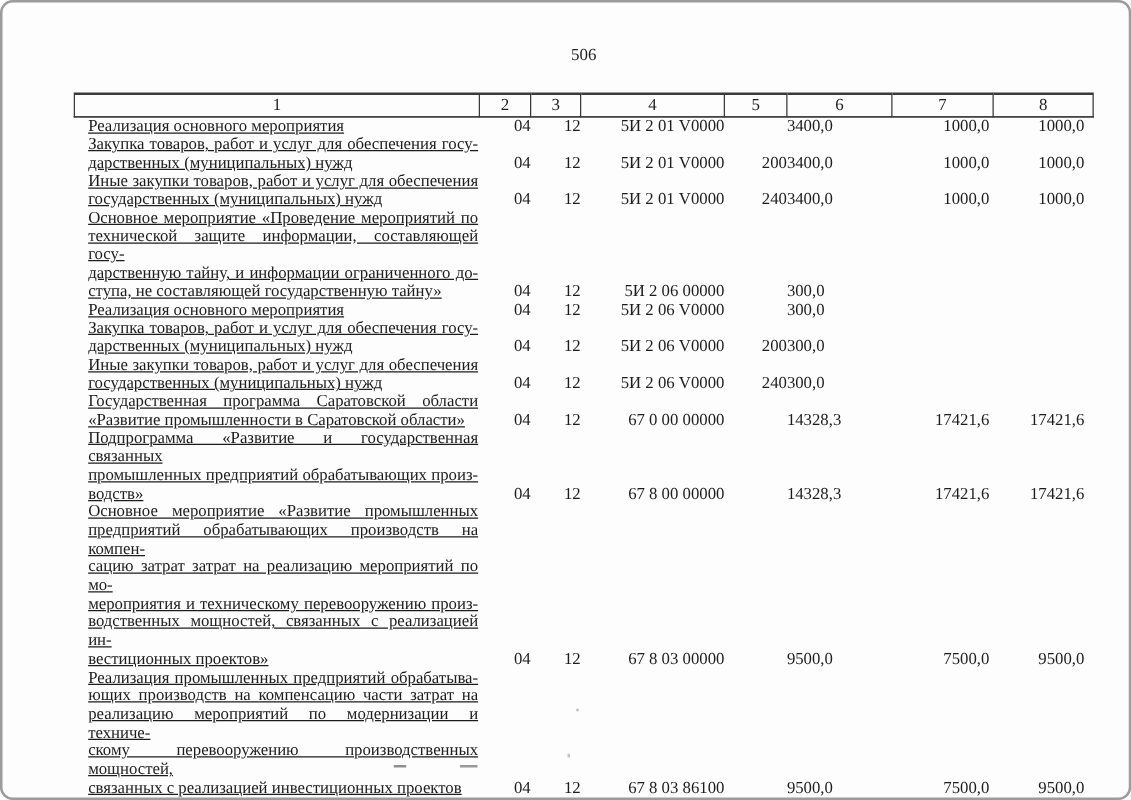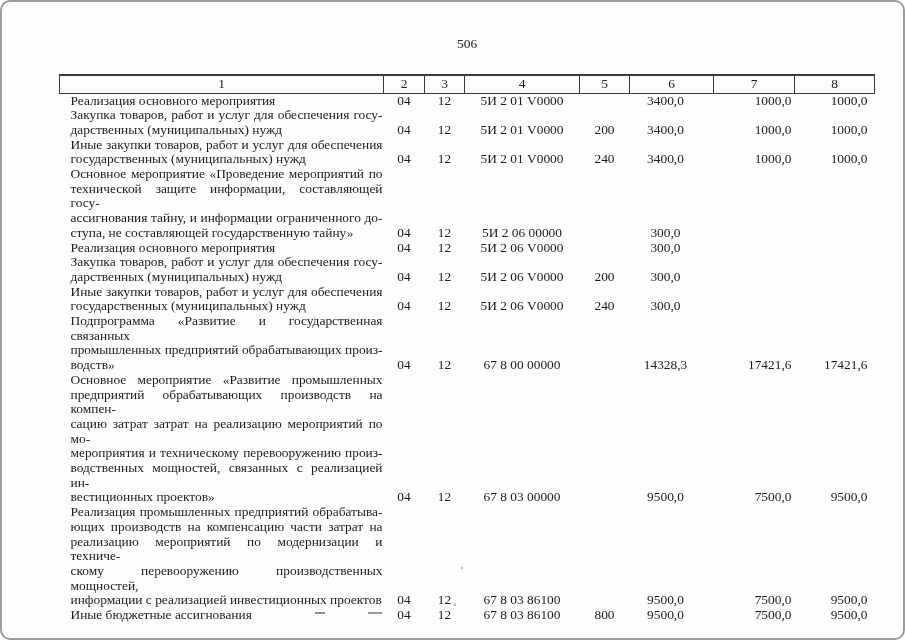--- a/index.html
+++ b/index.html
@@ -44,24 +44,24 @@
     text-align: center;
     vertical-align: middle;
     background: #fdfdfd;
   }
   tbody td {
     padding: 0;
     vertical-align: bottom;
     border: none;
   }
   td.c1 { padding-left: 11px; padding-right: 1px; }
-  .tline { text-align: left; }
+  .tline { text-align: left; text-decoration: underline; }
   .tline.just { text-align: justify; text-align-last: justify; }
-  td.c2, td.c3, td.c4, td.c5 { text-align: center; }
-  td.c6 { text-align: center; padding-right: 12px; }
+  td.c2, td.c3, td.c4, td.c5 { text-align: right; }
+  td.c6 { text-align: left; padding-right: 12px; }
   td.c7 { text-align: right; padding-right: 3px; }
   td.c8 { text-align: right; padding-right: 7px; }
   .artifact { position: absolute; }
   .dash-1 { left: 313px; top: 610px; width: 10px; height: 2px; background: #8f8f8f; }
   .dash-2 { left: 366px; top: 610px; width: 14px; height: 2px; background: #9a9a9a; }
   .speck-1 { left: 459px; top: 565px; width: 2px; height: 2px; background: #bdbdbd; }
   .speck-2 { left: 452px; top: 601px; width: 2px; height: 3px; background: #c6c6c6; }
 </style>
 </head>
 <body>
@@ -129,21 +129,21 @@
     <td class="c4">5И 2 01 V0000</td>
     <td class="c5">240</td>
     <td class="c6">3400,0</td>
     <td class="c7">1000,0</td>
     <td class="c8">1000,0</td>
   </tr>
         <tr>
     <td class="c1">
             <div class="tline just">Основное мероприятие «Проведение мероприятий по</div>
             <div class="tline just">технической защите информации, составляющей госу-</div>
-            <div class="tline just">ассигнования тайну, и информации ограниченного до-</div>
+            <div class="tline just">дарственную тайну, и информации ограниченного до-</div>
             <div class="tline">ступа, не составляющей государственную тайну»</div>
           </td>
     <td class="c2">04</td>
     <td class="c3">12</td>
     <td class="c4">5И 2 06 00000</td>
     <td class="c5"></td>
     <td class="c6">300,0</td>
     <td class="c7"></td>
     <td class="c8"></td>
   </tr>
@@ -177,20 +177,33 @@
             <div class="tline just">Иные закупки товаров, работ и услуг для обеспечения</div>
             <div class="tline">государственных (муниципальных) нужд</div>
           </td>
     <td class="c2">04</td>
     <td class="c3">12</td>
     <td class="c4">5И 2 06 V0000</td>
     <td class="c5">240</td>
     <td class="c6">300,0</td>
     <td class="c7"></td>
     <td class="c8"></td>
+  </tr>
+        <tr>
+    <td class="c1">
+            <div class="tline just">Государственная программа Саратовской области</div>
+            <div class="tline">«Развитие промышленности в Саратовской области»</div>
+          </td>
+    <td class="c2">04</td>
+    <td class="c3">12</td>
+    <td class="c4">67 0 00 00000</td>
+    <td class="c5"></td>
+    <td class="c6">14328,3</td>
+    <td class="c7">17421,6</td>
+    <td class="c8">17421,6</td>
   </tr>
         <tr>
     <td class="c1">
             <div class="tline just">Подпрограмма «Развитие и государственная связанных</div>
             <div class="tline just">промышленных предприятий обрабатывающих произ-</div>
             <div class="tline">водств»</div>
           </td>
     <td class="c2">04</td>
     <td class="c3">12</td>
     <td class="c4">67 8 00 00000</td>
@@ -215,21 +228,21 @@
     <td class="c6">9500,0</td>
     <td class="c7">7500,0</td>
     <td class="c8">9500,0</td>
   </tr>
         <tr>
     <td class="c1">
             <div class="tline just">Реализация промышленных предприятий обрабатыва-</div>
             <div class="tline just">ющих производств на компенсацию части затрат на</div>
             <div class="tline just">реализацию мероприятий по модернизации и техниче-</div>
             <div class="tline just">скому перевооружению производственных мощностей,</div>
-            <div class="tline">информации с реализацией инвестиционных проектов</div>
+            <div class="tline">связанных с реализацией инвестиционных проектов</div>
           </td>
     <td class="c2">04</td>
     <td class="c3">12</td>
     <td class="c4">67 8 03 86100</td>
     <td class="c5"></td>
     <td class="c6">9500,0</td>
     <td class="c7">7500,0</td>
     <td class="c8">9500,0</td>
   </tr>
         <tr>

